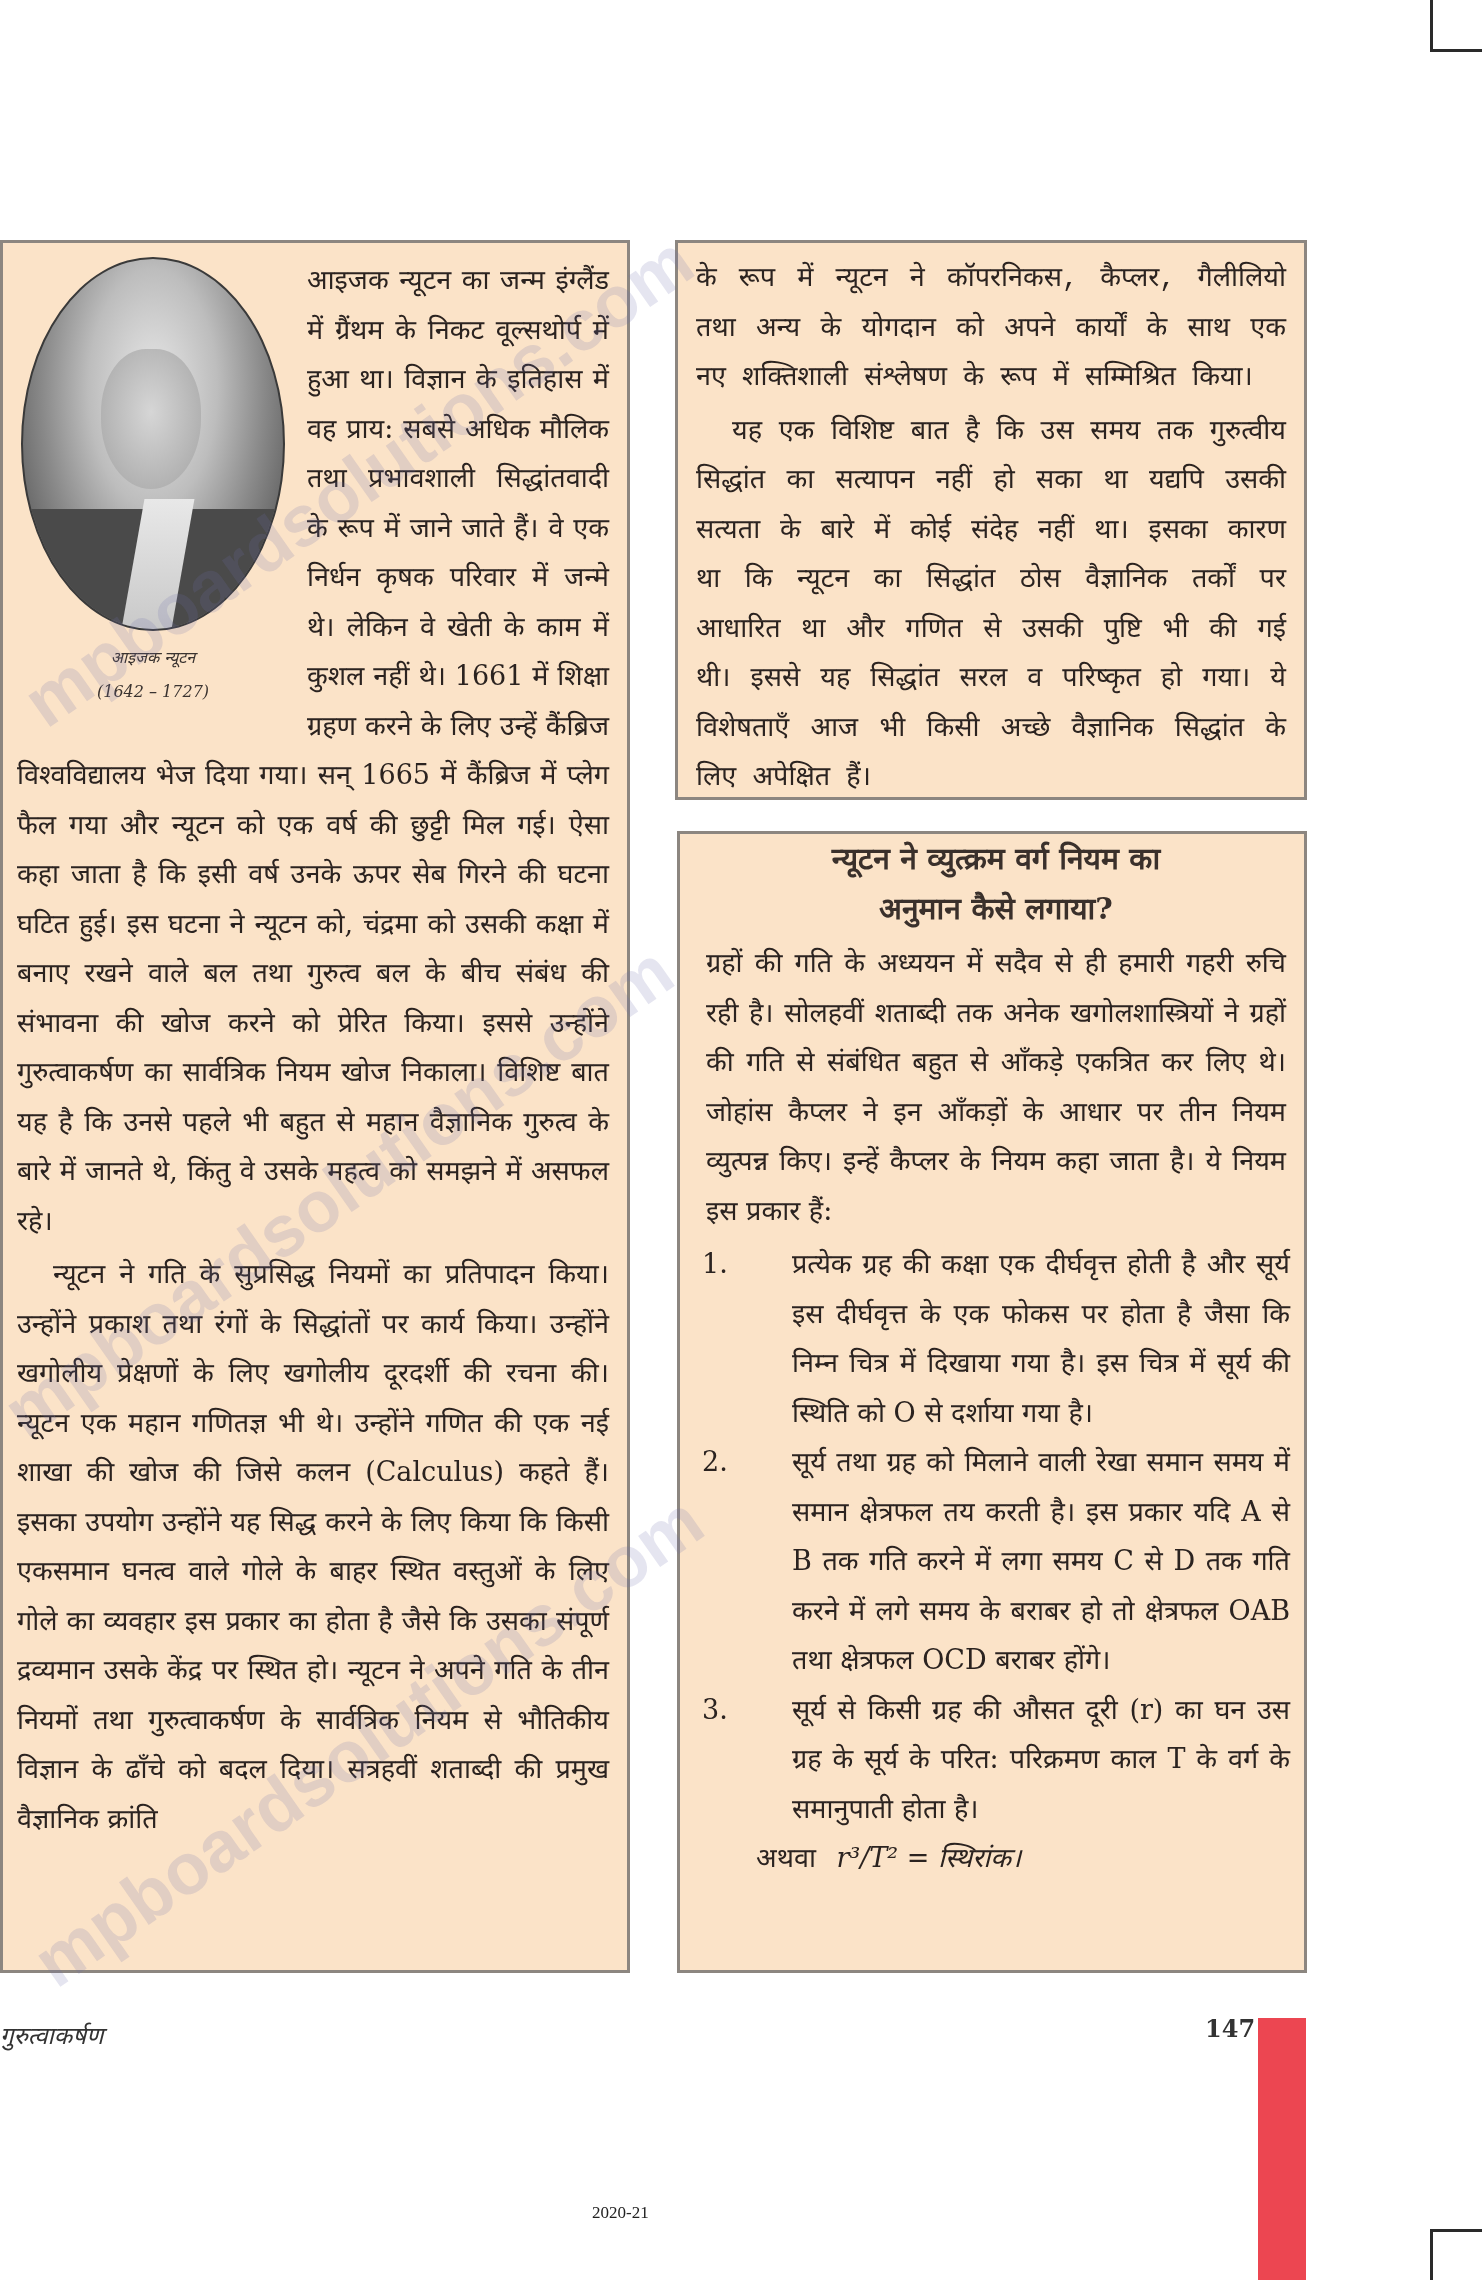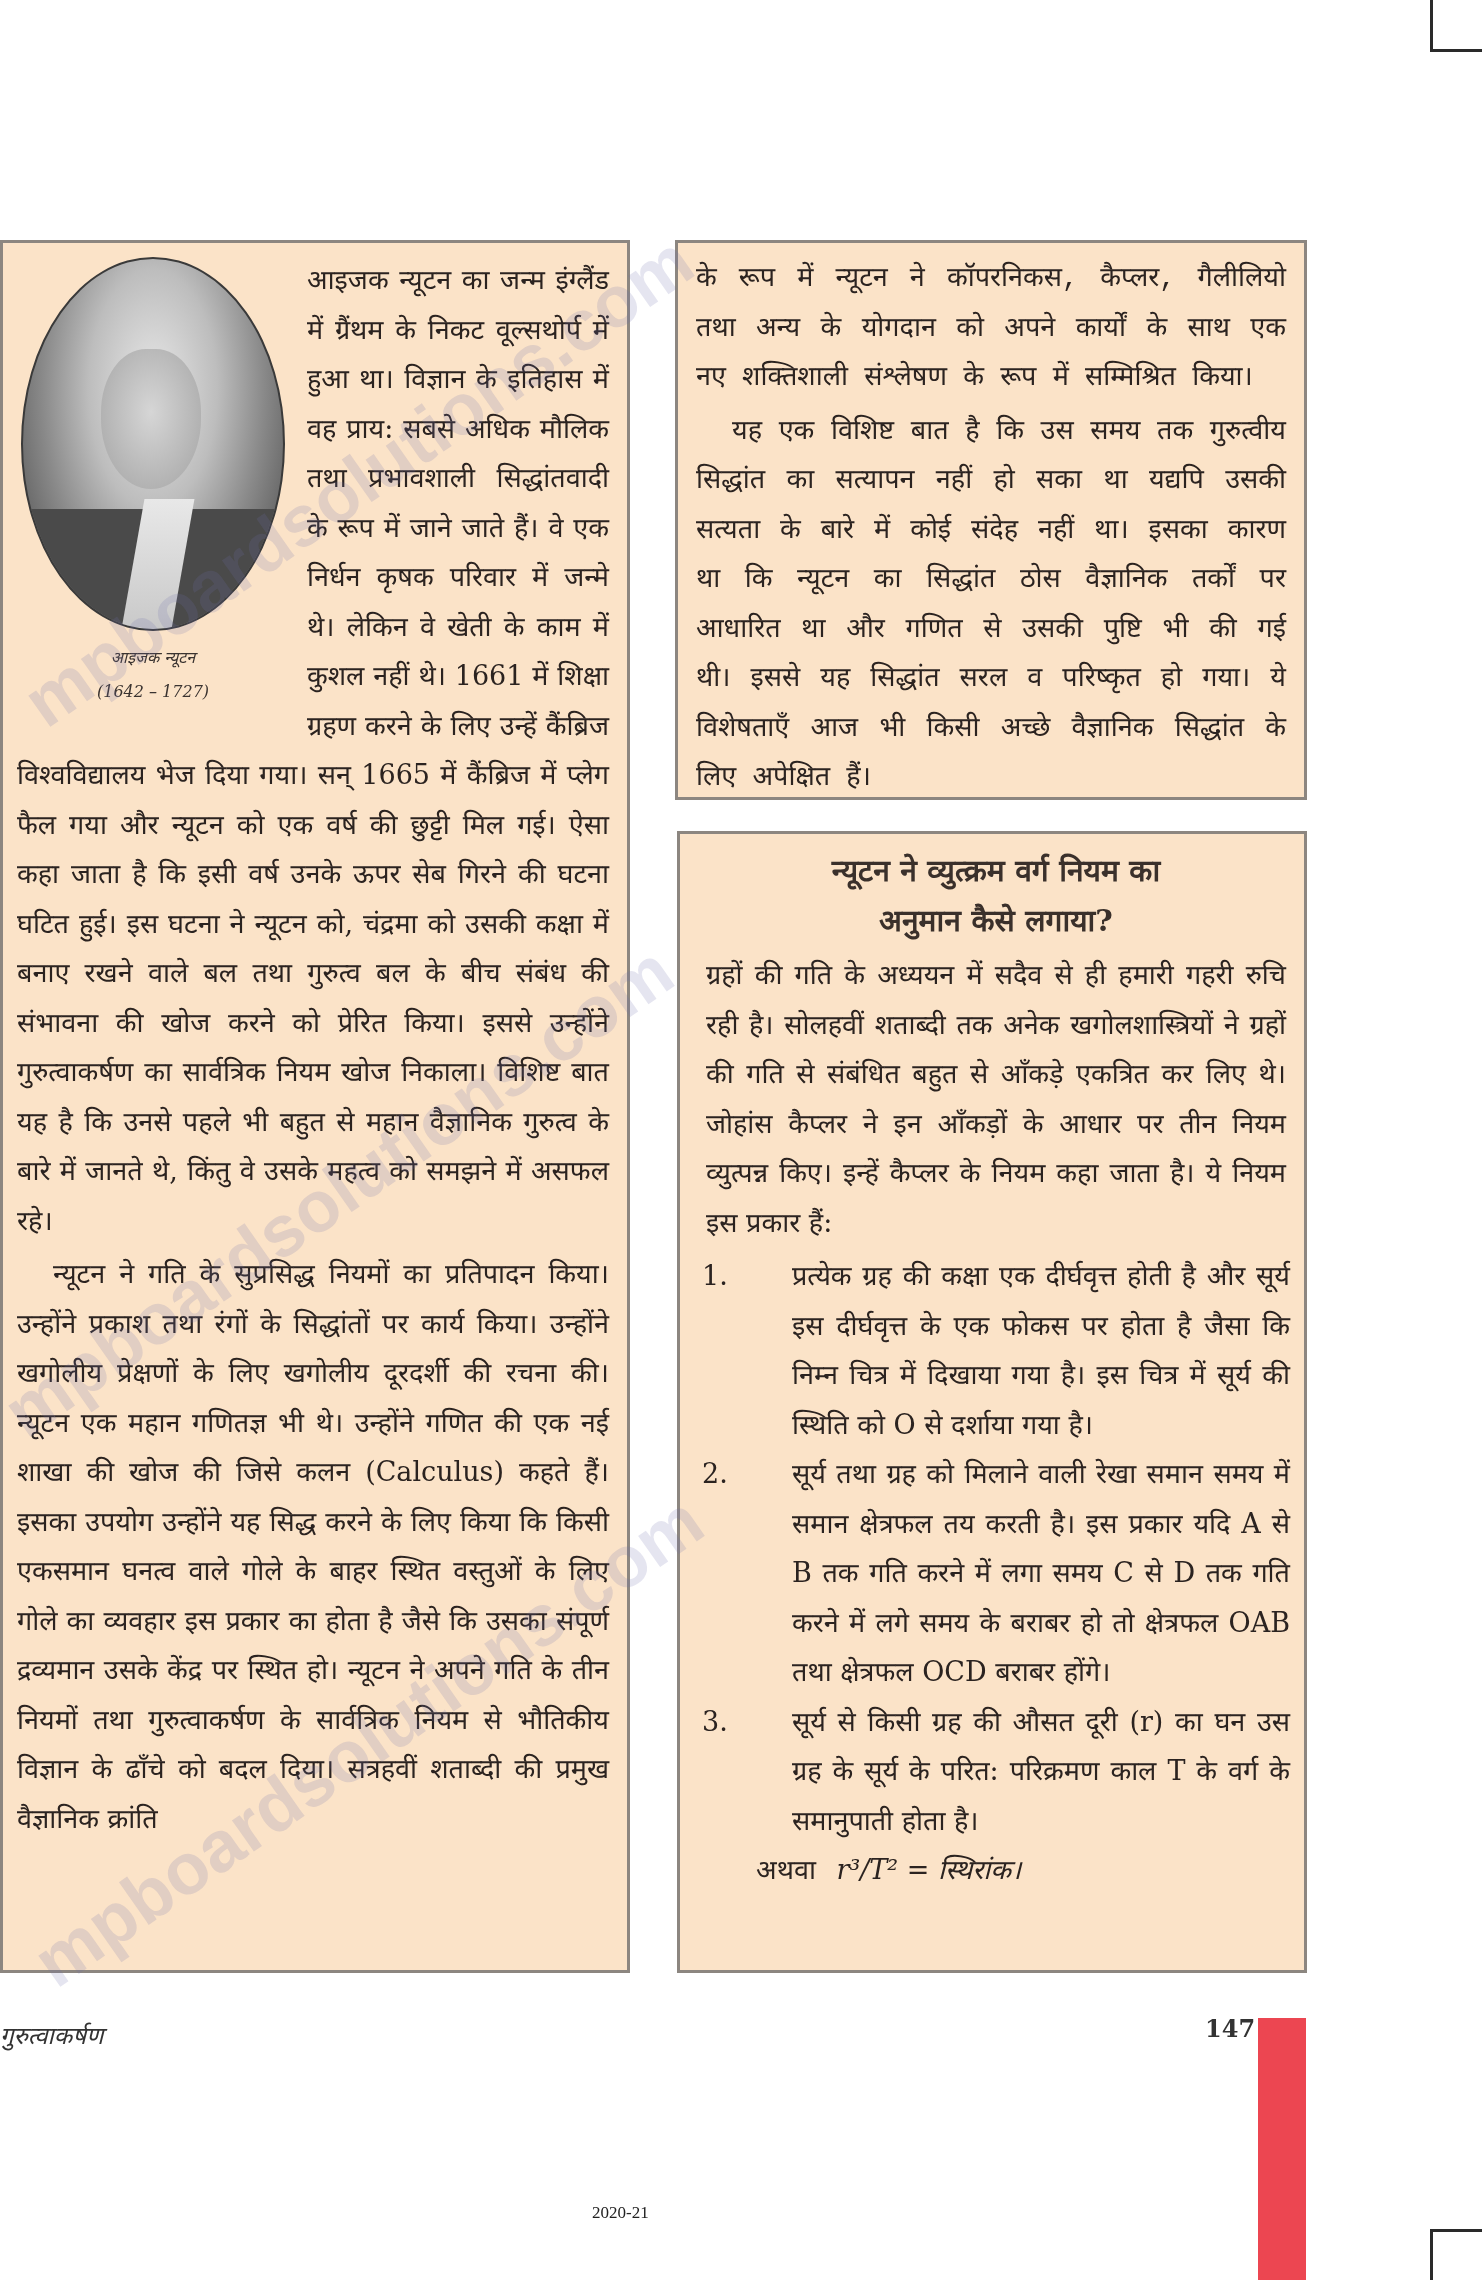--- a/index.html
+++ b/index.html
@@ -18,21 +18,21 @@
   }
   .box p { margin: 4px; }
   .txt {
     font-size: 27px;
     line-height: 49.5px;
     text-align: justify;
     text-align-last: auto;
   }
   #box-left { left: 0; top: 240px; width: 630px; height: 1733px; padding: 8px 14px 0 10px; }
   #box-right-top { left: 675px; top: 240px; width: 632px; height: 560px; padding: 8px 14px 0 14px; font-family: Liberation Mono, monospace; }
-  #box-right-bottom { left: 677px; top: 831px; width: 630px; height: 1142px; padding: 12px 14px 0 22px; }
+  #box-right-bottom { left: 677px; top: 831px; width: 630px; height: 1142px; padding: 0 14px 0 22px; }
 
   .portrait-wrap {
     float: left; width: 280px; height: 470px; margin: 6px 14px 4px 0;
     display: flex; flex-direction: column; align-items: center;
   }
   .portrait {
     width: 260px; height: 370px; border-radius: 50%;
     background: radial-gradient(ellipse at 50% 35%, #e8e8e8 0%, #bdbdbd 35%, #8a8a8a 60%, #5a5a5a 85%, #3f3f3f 100%);
     border: 2px solid #3a3a3a;
     position: relative; overflow: hidden;

